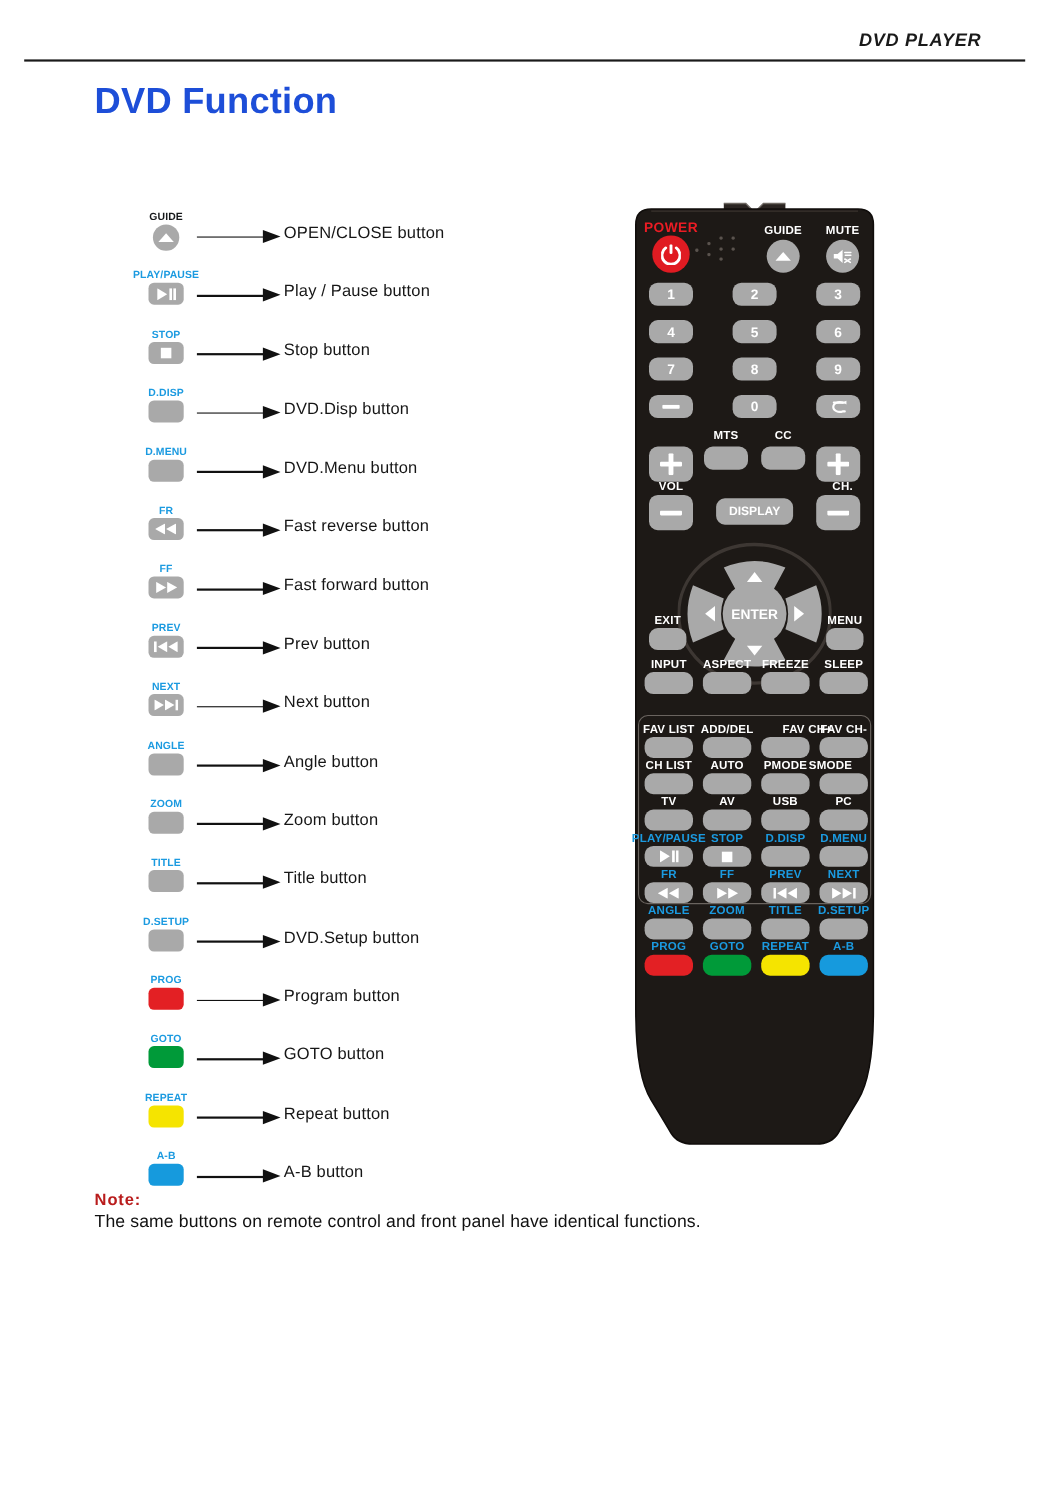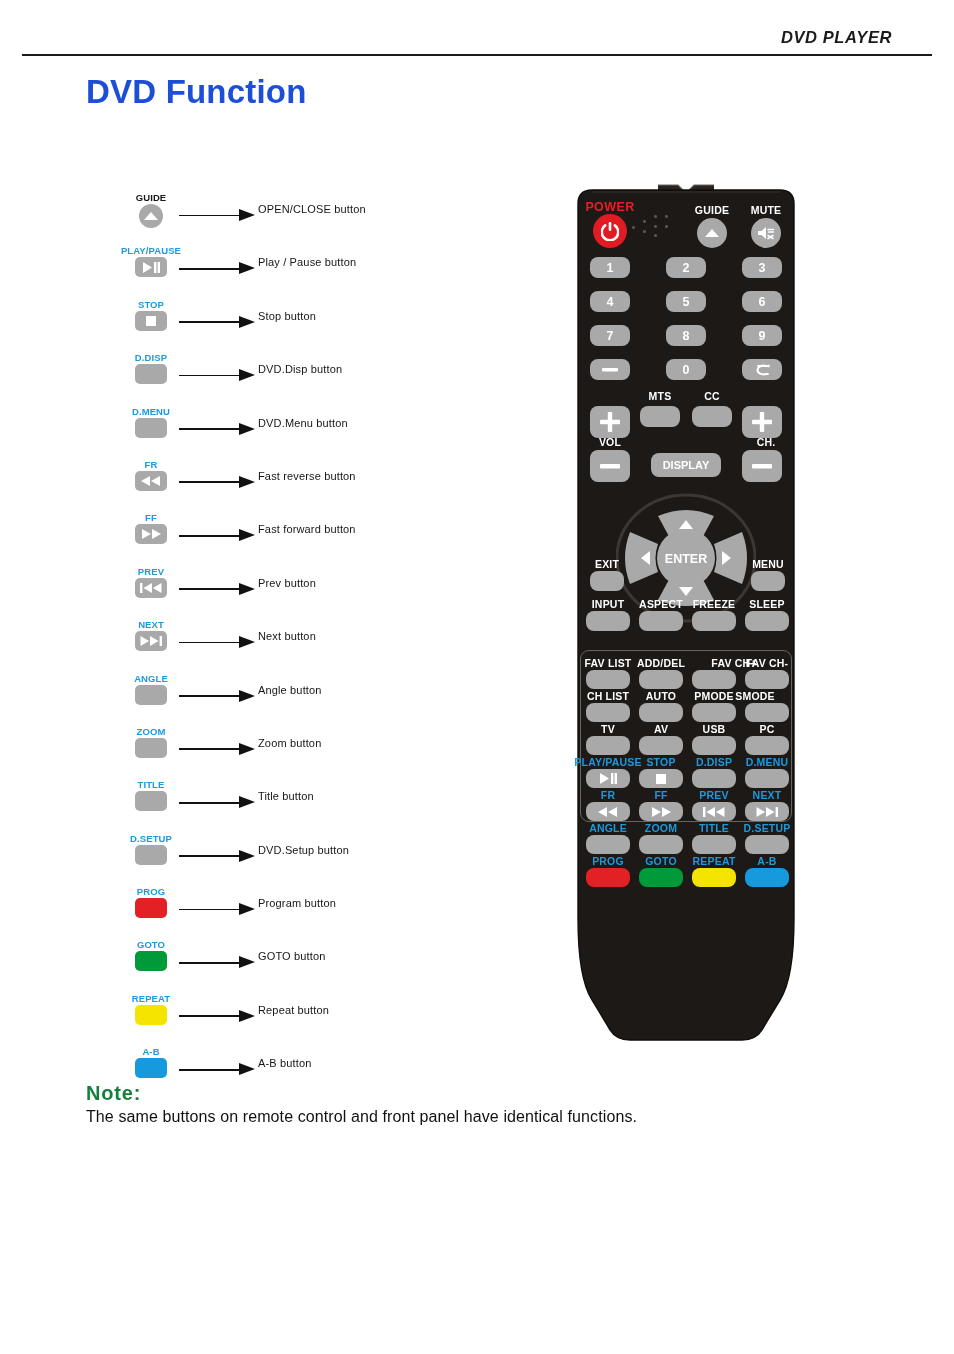--- a/index.html
+++ b/index.html
@@ -76,26 +76,26 @@
   }
   .leg-arrow .head {
     position:absolute; left:60px; top:0;
     width:0; height:0;
     border-top:6.5px solid transparent;
     border-bottom:6.5px solid transparent;
     border-left:16px solid #111;
   }
   .leg-text {
     position:absolute; left:172px; top:11px;
-    font-size:11px; color:#161616; letter-spacing:.15px; white-space:nowrap;
+    font-size:15px; color:#161616; letter-spacing:.15px; white-space:nowrap;
   }
 
   
   #note { position:absolute; left:86px; top:1082px; }
-  #note-title { font-size:20px; font-weight:700; color:#15803d; letter-spacing:.8px; }
+  #note-title { font-size:15px; font-weight:700; color:#b91c1c; letter-spacing:.8px; }
   #note-body  { font-size:16px; color:#111; margin-top:3px; letter-spacing:.1px; }
 
   
   #pagenum {
     position:absolute; left:0; top:1288px; width:954px; text-align:center;
     font-family:"Liberation Serif", serif; font-size:29px; color:#1b1b1b;
   }
 
   
   #remote {

